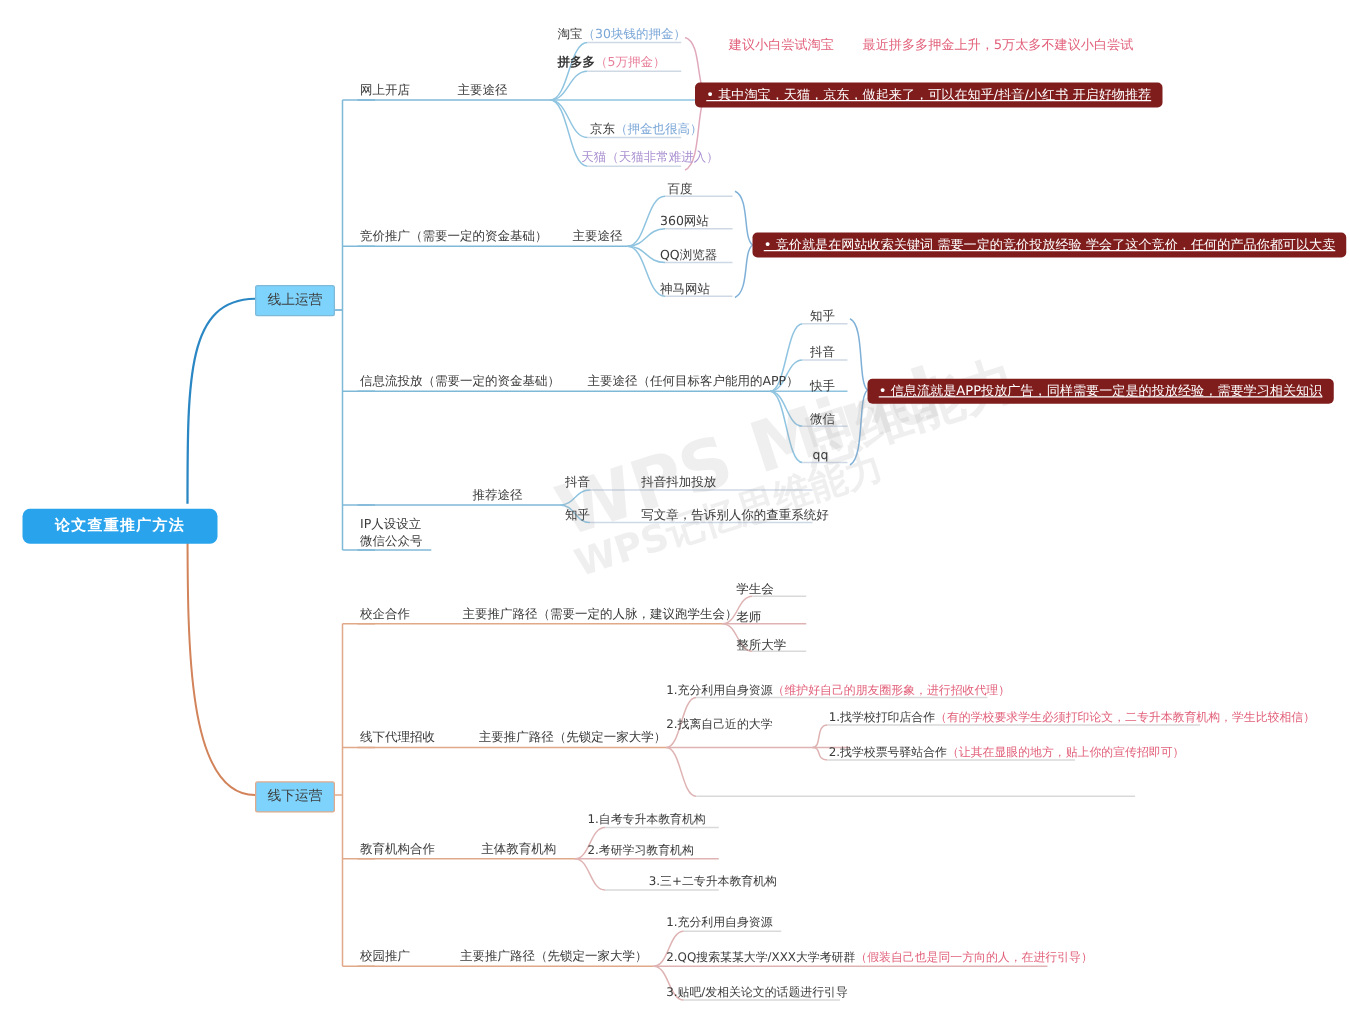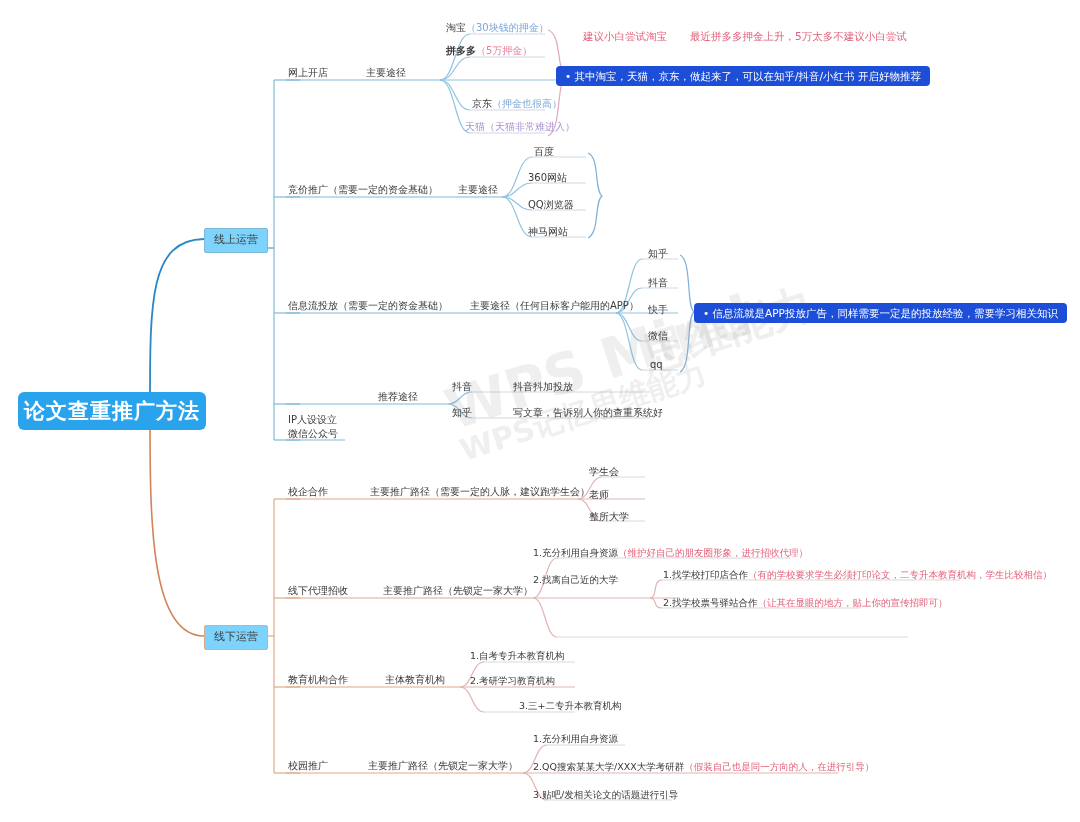--- a/index.html
+++ b/index.html
@@ -24,25 +24,26 @@
   }
   .node {
     position: absolute;
     white-space: nowrap;
     line-height: 1.15;
   }
   
   .root-node {
     background: #29a3ec;
     color: #ffffff;
-    font-size: 21px;
+    font-size: 12px;
     font-weight: bold;
-    padding: 7px 6px;
+    padding: 7px 26px;
     border-radius: 6px;
     letter-spacing: 1px;
+    margin-top: 15px;
   }
   
   .lvl1 {
     font-size: 11px;
     color: #3d3d3d;
     border: 1px solid #7fb9d8;
     background: #7dd3fc;
     padding: 5px 9px;
     border-radius: 2px;
   }
@@ -59,26 +60,27 @@
   .ann-purple { color: #a98fd0; }
   .ann-red { color: #e2607a; }
   .bold { font-weight: bold; }
   
   .advisory {
     font-size: 10.5px;
     color: #e2607a;
   }
   
   .callout {
-    background: #1d4ed8;
+    background: #7f1d1d;
     color: #ffffff;
     font-size: 10.5px;
     padding: 4px 9px;
     border-radius: 4px;
     white-space: nowrap;
+    text-decoration: underline;
   }
   
   .watermark {
     position: absolute;
     color: rgba(160,160,160,0.17);
     font-weight: bold;
     pointer-events: none;
     user-select: none;
     white-space: nowrap;
   }
@@ -225,20 +227,21 @@
   <div class="node advisory" style="left:690px; top:30px;">最近拼多多押金上升，5万太多不建议小白尝试</div>
 
   <div class="node callout" style="left:556px; top:66px;">• 其中淘宝，天猫，京东，做起来了，可以在知乎/抖音/小红书 开启好物推荐</div>
 
   <div class="node txt" style="left:288px; top:184px;">竞价推广（需要一定的资金基础）</div>
   <div class="node txt" style="left:458px; top:184px;">主要途径</div>
   <div class="node txt" style="left:534px; top:146px;">百度</div>
   <div class="node txt" style="left:528px; top:172px;">360网站</div>
   <div class="node txt" style="left:528px; top:199px;">QQ浏览器</div>
   <div class="node txt" style="left:528px; top:226px;">神马网站</div>
+  <div class="node callout" style="left:602px; top:186px;">• 竞价就是在网站收索关键词 需要一定的竞价投放经验 学会了这个竞价，任何的产品你都可以大卖</div>
 
   <div class="node txt" style="left:288px; top:300px;">信息流投放（需要一定的资金基础）</div>
   <div class="node txt" style="left:470px; top:300px;">主要途径（任何目标客户能用的APP）</div>
   <div class="node txt" style="left:648px; top:248px;">知乎</div>
   <div class="node txt" style="left:648px; top:277px;">抖音</div>
   <div class="node txt" style="left:648px; top:304px;">快手</div>
   <div class="node txt" style="left:648px; top:330px;">微信</div>
   <div class="node txt" style="left:650px; top:359px;">qq</div>
   <div class="node callout" style="left:694px; top:303px;">• 信息流就是APP投放广告，同样需要一定是的投放经验，需要学习相关知识</div>
 

